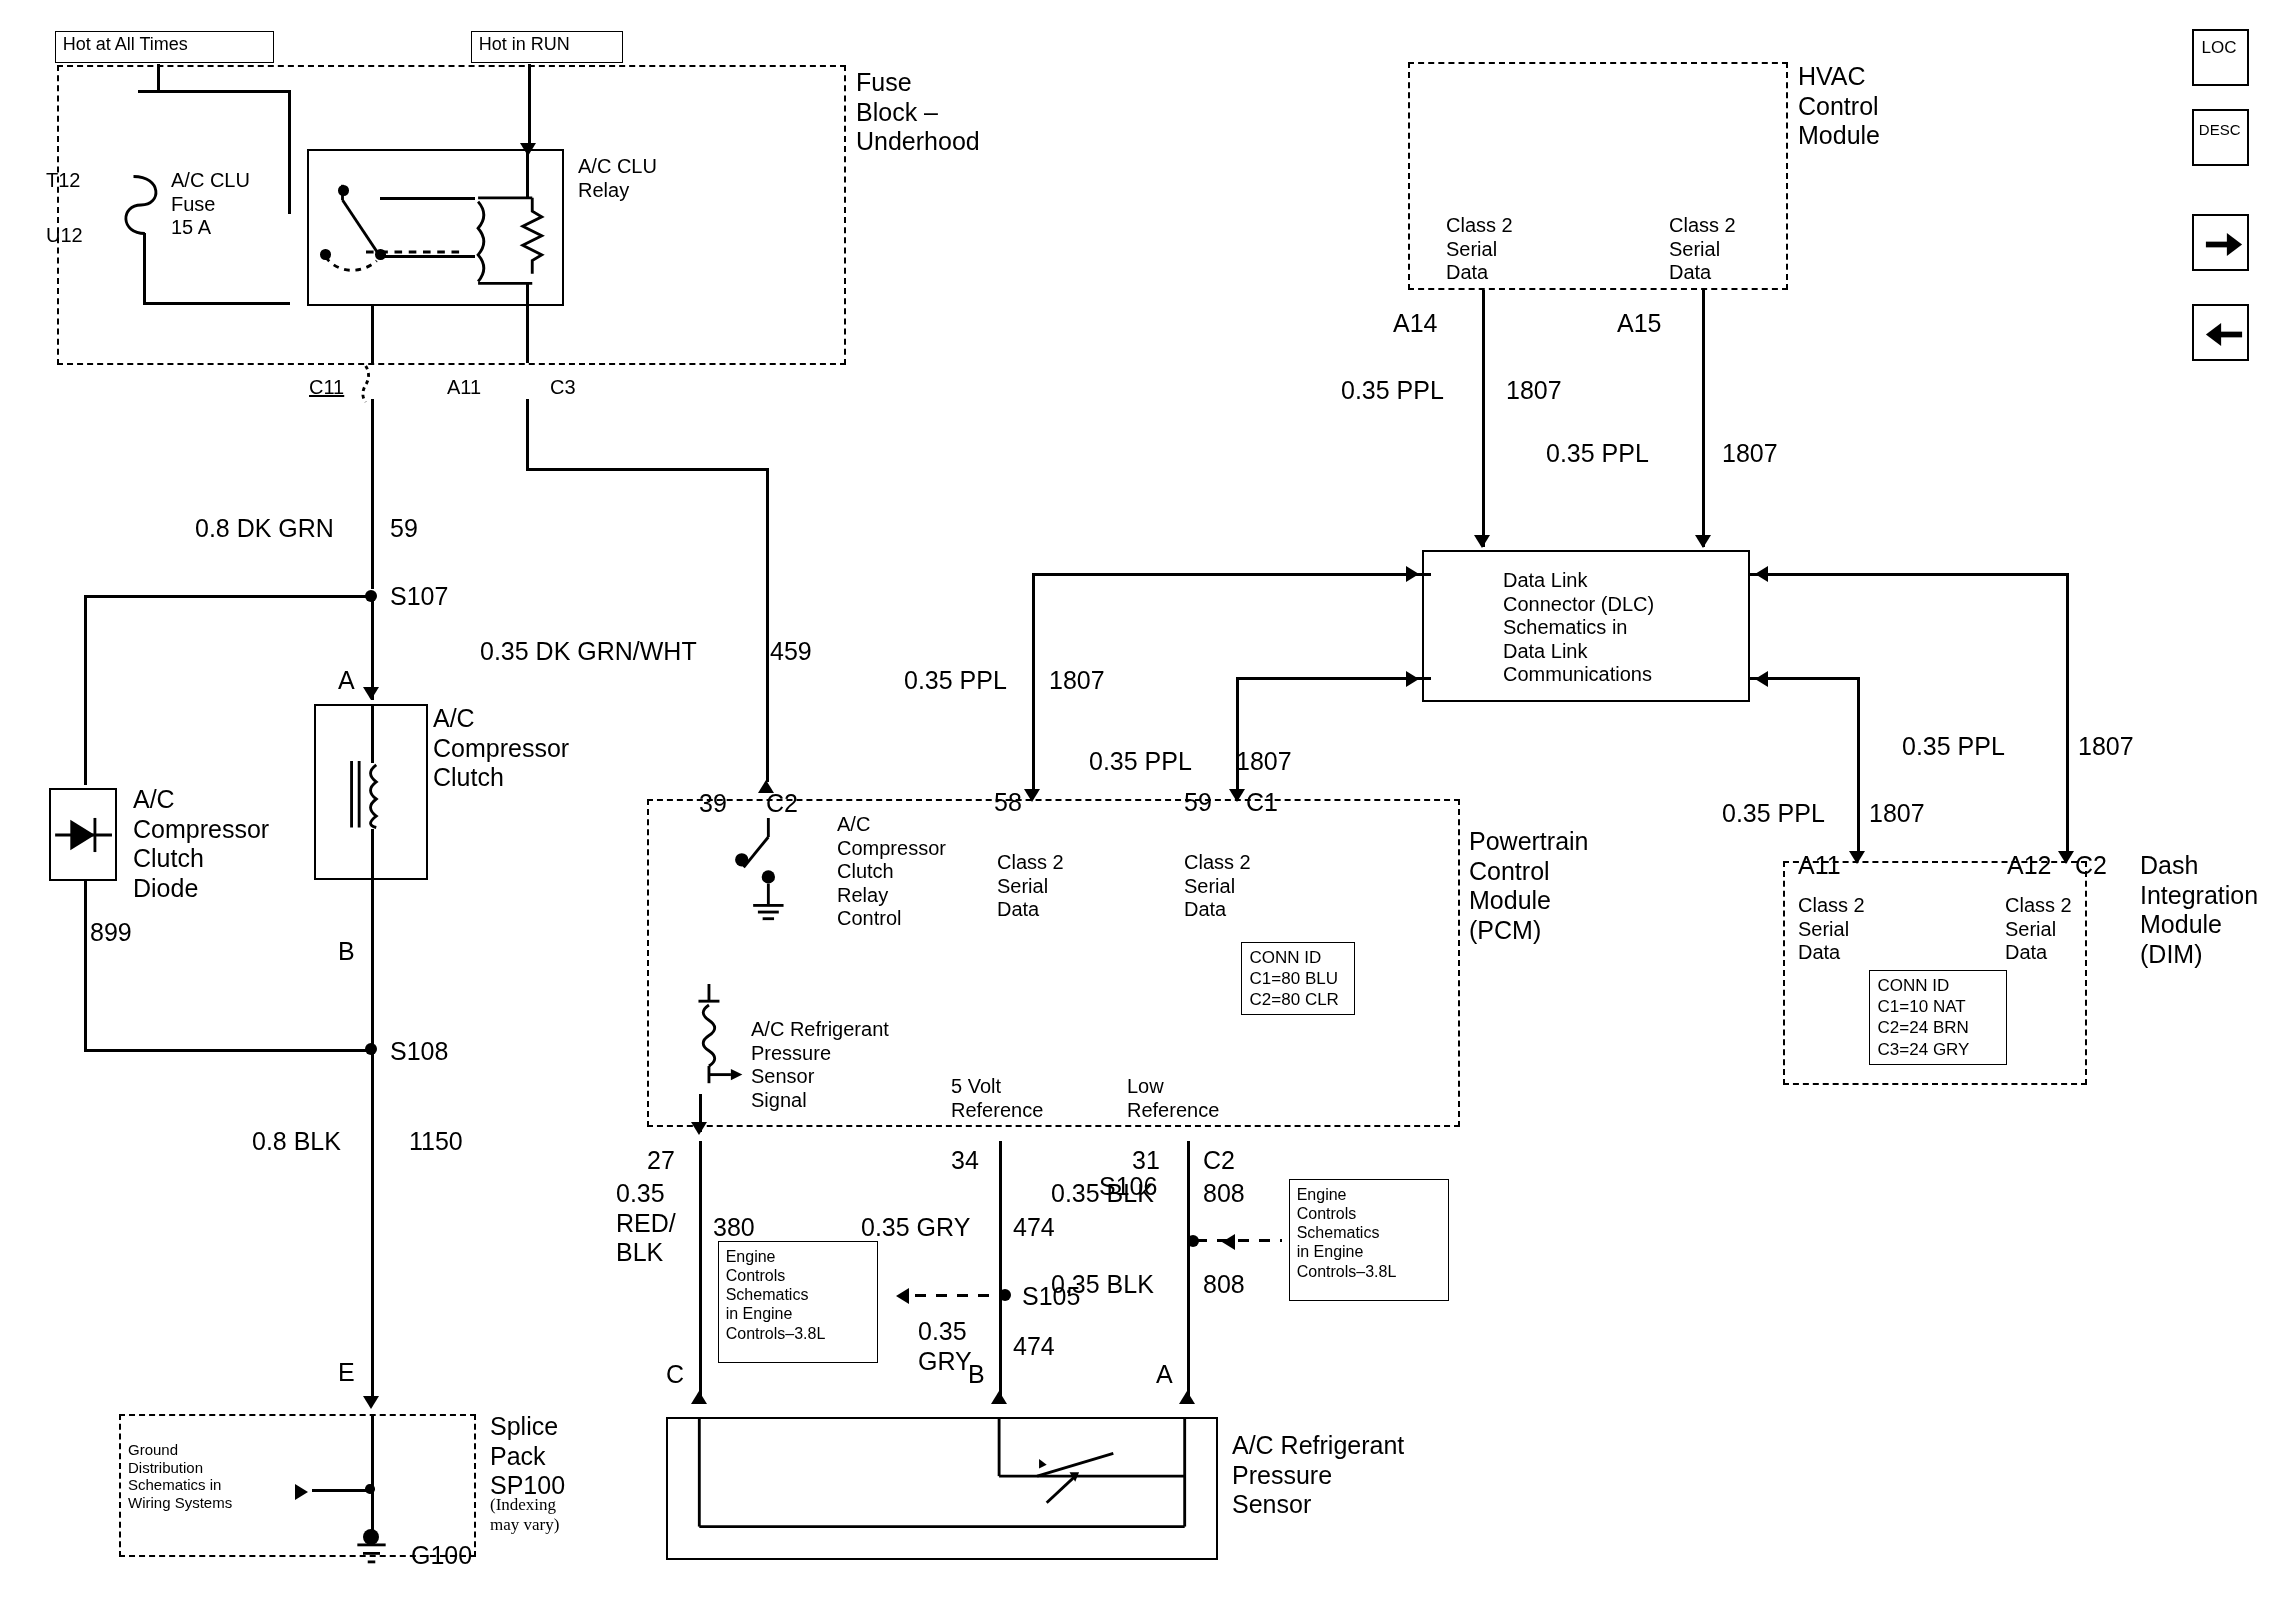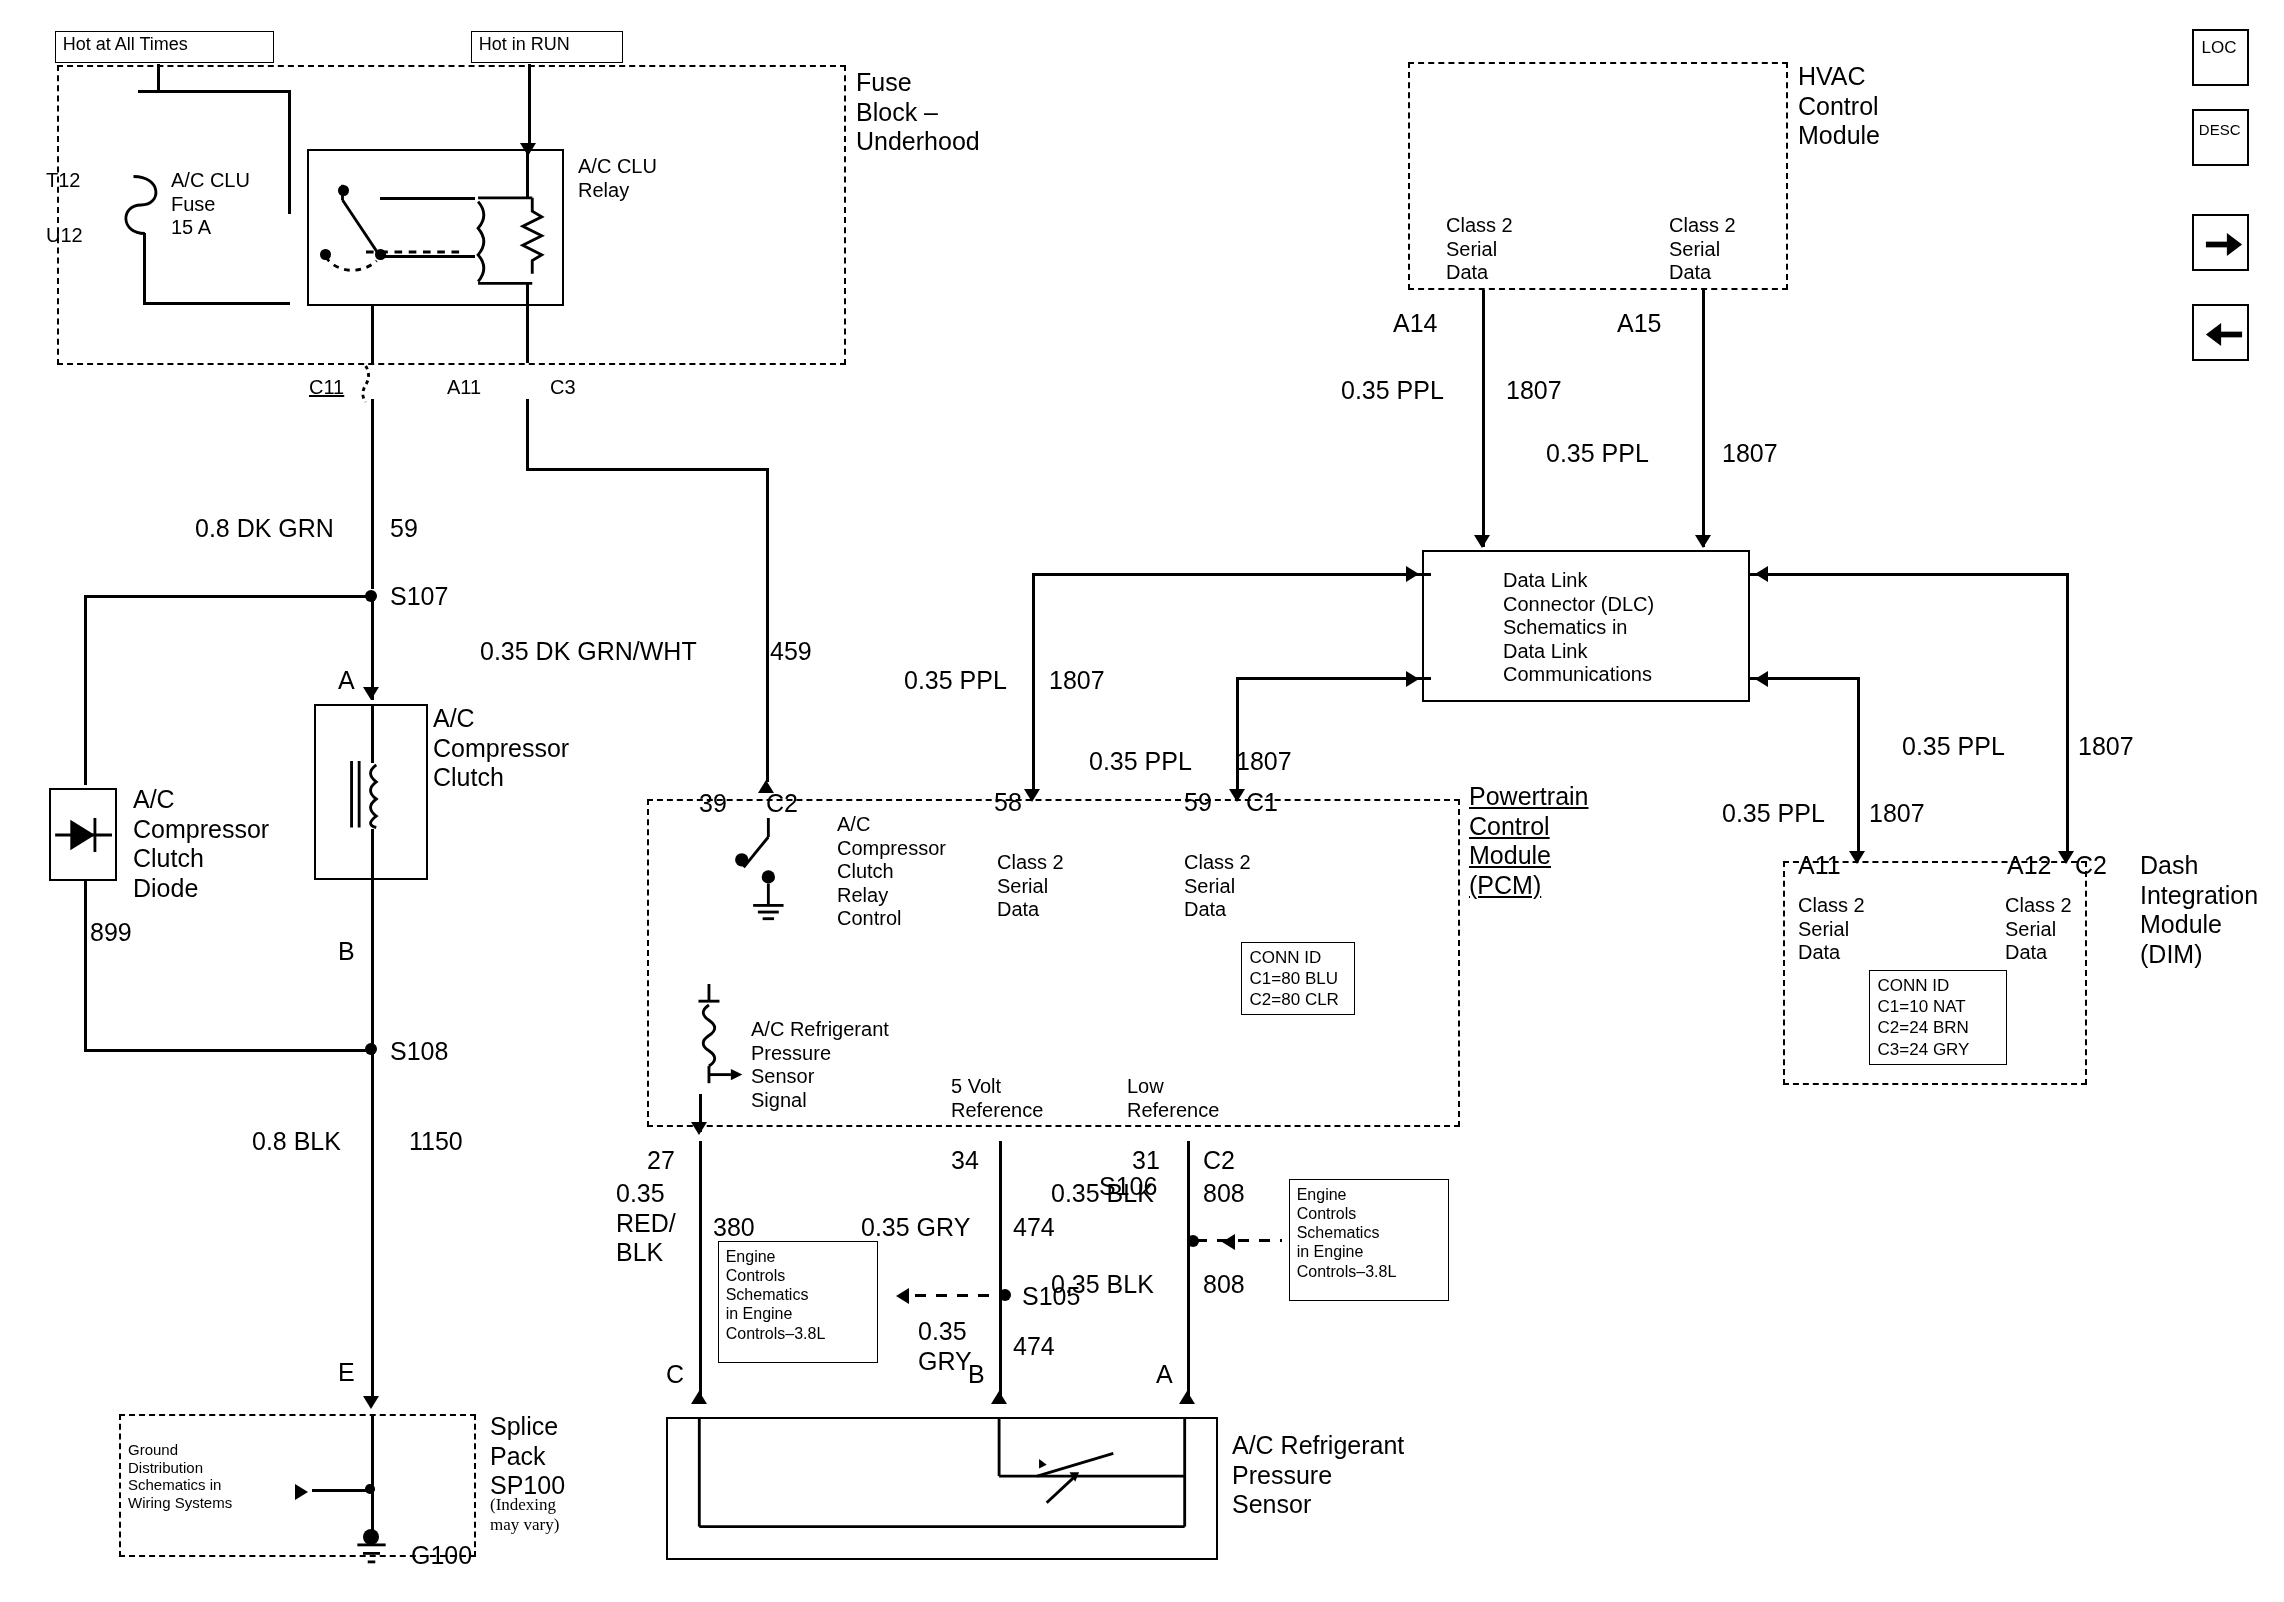--- a/index.html
+++ b/index.html
@@ -167,21 +167,21 @@
   <div class="line v" style="left:371px;top:1414px;height:124px;"></div>
   <div class="node" style="left:363px;top:1529px;width:16px;height:16px;"></div>
   <svg style="left:342px;top:1543px;width:59px;height:34px;" viewBox="0 0 62 36" width="59" height="34">
     <line x1="16" y1="2" x2="46" y2="2" stroke="#000" stroke-width="3"></line>
     <line x1="22" y1="11" x2="40" y2="11" stroke="#000" stroke-width="3"></line>
     <line x1="27" y1="20" x2="35" y2="20" stroke="#000" stroke-width="3"></line>
   </svg>
   <div class="lbl big" style="left:411px;top:1541px;">G100</div>
 
   <div class="dash" style="left:647px;top:799px;width:813px;height:328px;"></div>
-  <div class="lbl big" style="left:1469px;top:782px;text-decoration:underline;">Powertrain
+  <div class="lbl big" style="left:1469px;top:827px;">Powertrain
 Control
 Module
 (PCM)</div>
   <div class="conn" style="left:1241px;top:942px;width:114px;"><span>CONN ID</span>
 <span>C1=80 BLU
 C2=80 CLR</span></div>
 
   <div class="lbl big" style="left:699px;top:789px;">39</div>
   <div class="lbl big" style="left:766px;top:789px;">C2</div>
   <svg style="left:732px;top:818px;width:105px;height:133px;" viewBox="0 0 110 140" width="105" height="133">

